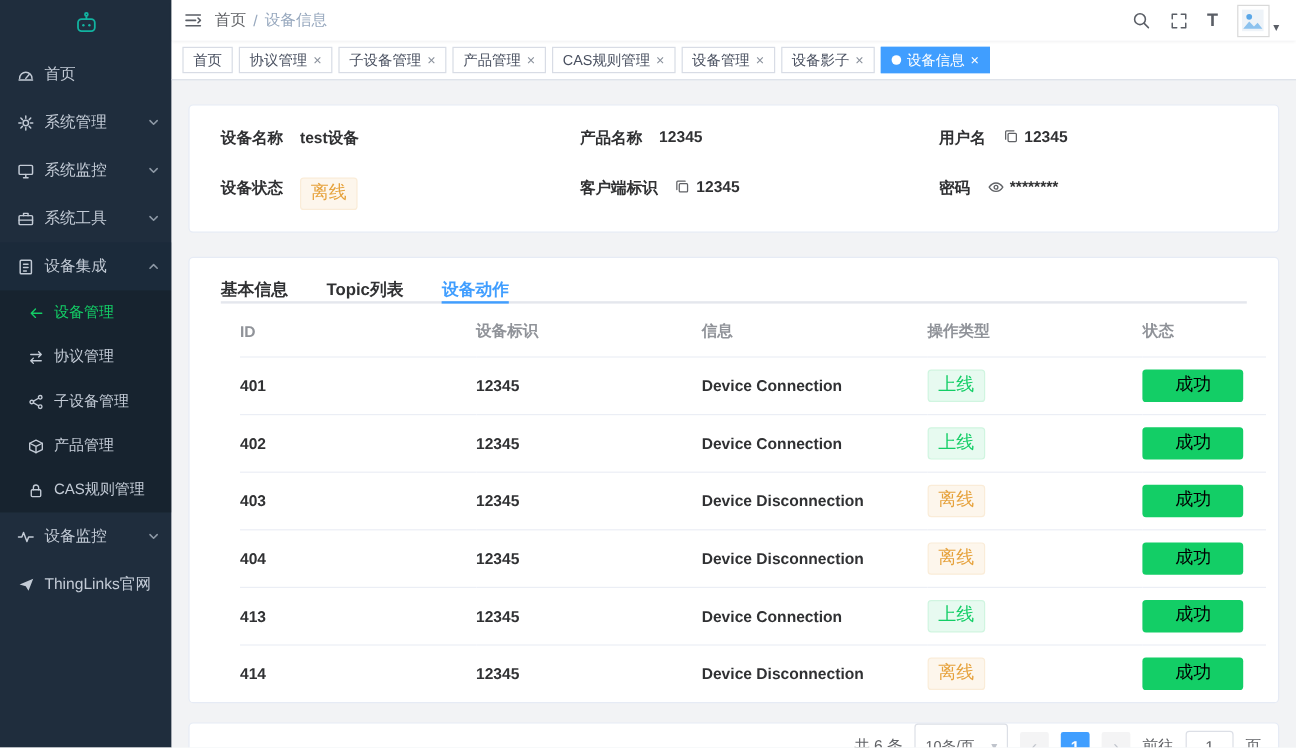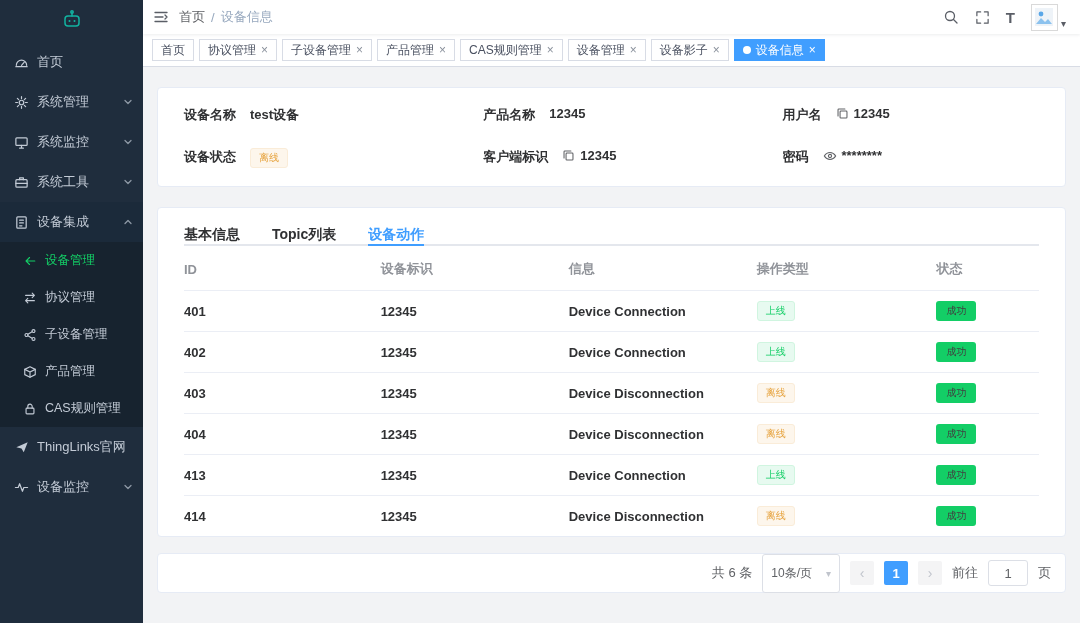--- a/index.html
+++ b/index.html
@@ -47,31 +47,31 @@
   .content { flex:1; padding:20px 14px; overflow:hidden; background:#f2f3f5; }
   .card { background:#fff; border:1px solid #e6ebf5; border-radius:4px; }
 
   .info-card { padding:18px 26px; margin-bottom:20px; }
   .info-grid { display:grid; grid-template-columns:1.05fr 1.05fr 0.9fr; row-gap:24px; }
   .field { display:flex; align-items:flex-start; gap:14px; }
   .flabel { font-weight:bold; color:#303133; }
   .fvalue { font-weight:bold; color:#303133; display:inline-flex; align-items:center; gap:5px; }
   .mini-icon { display:inline-flex; color:#606266; cursor:pointer; }
 
-  .badge { display:inline-block; font-size:10px; font-weight:normal; padding:2px 8px; border-radius:3px; line-height:1.4; }
+  .badge { display:inline-block; font-size:15px; font-weight:normal; padding:2px 8px; border-radius:3px; line-height:1.4;font-family:Liberation Mono, monospace; }
   .badge-warning { background:#fdf6ec; color:#e6a23c; border:1px solid #faecd8; }
   .badge-success-light { background:#e7faf0; color:#13ce66; border:1px solid #d0f5e0; }
-  .badge-success-solid { background:#13ce66; color:#404040; padding:3px 10px; }
+  .badge-success-solid { background:#13ce66; color:#000000; padding:3px 27px; }
 
   .tab-card { padding:18px 26px 0; }
   .tabs { display:flex; gap:32px; border-bottom:2px solid #e4e7ed; }
   .tab { font-size:14px; font-weight:bold; color:#303133; cursor:pointer; }
   .tab.active { color:#409eff; border-bottom:2px solid #409eff; margin-bottom:-2px; }
 
-  table.data { width:100%; border-collapse:collapse; }
+  table.data { width:100%; border-collapse:collapse;margin-left:16px; }
   table.data th { text-align:left; font-size:13px; color:#909399; font-weight:bold; padding:14px 0 12px; border-bottom:1px solid #ebeef5; }
   table.data td { font-size:13px; color:#303133; font-weight:bold; padding:10px 0; border-bottom:1px solid #ebeef5; }
   table.data tr:last-child td { border-bottom:none; }
   .col-id { width:23%; } .col-dev { width:22%; } .col-msg { width:22%; } .col-op { width:21%; } .col-st { width:12%; }
 
   .pager-card { margin-top:16px; height:40px; display:flex; align-items:center; justify-content:flex-end; gap:10px; padding:0 14px; color:#606266; font-size:13px; }
   .page-size-select { height:39px; border:1px solid #dcdfe6; border-radius:3px; display:inline-flex; align-items:center; gap:14px; padding:0 8px; color:#606266; font-size:12px; cursor:pointer; background:#fff; }
   .page-size-select .caret { margin-top:0; color:#c0c4cc; }
   .pg-btn { width:24px; height:24px; border-radius:2px; background:#f4f4f5; color:#c0c4cc; display:inline-flex; align-items:center; justify-content:center; font-size:14px; cursor:pointer; border:none; }
   .pg-num { width:24px; height:24px; border-radius:2px; background:#409eff; color:#fff; display:inline-flex; align-items:center; justify-content:center; font-size:13px; font-weight:bold; cursor:pointer; }
@@ -210,39 +210,39 @@
                 <rect x="3.5" y="7" width="9" height="6.5" rx="1"></rect>
                 <path d="M5.5 7V5a2.5 2.5 0 0 1 5 0v2"></path>
               </svg>
           </span>
           <span>CAS规则管理</span>
         </div>
       </div>
 
       <div class="menu-item">
         <span class="mi-icon">
-          <svg class="icn-fill" width="14" height="14" viewBox="0 0 16 16">
-              <path d="M1.5 8.2 14.5 2.5 10 14l-2.6-4.2L1.5 8.2z"></path>
-            </svg>
-        </span>
-        <span>ThingLinks官网</span>
-      </div>
-
-      <div class="menu-item">
-        <span class="mi-icon">
           <svg class="icn" width="15" height="15" viewBox="0 0 16 16">
               <path d="M1.5 8h3L6 4l3 8 1.5-4h4"></path>
             </svg>
         </span>
         <span>设备监控</span>
         <span class="chev">
           <svg class="icn" width="10" height="10" viewBox="0 0 10 10">
               <path d="M2 3.5 5 6.5 8 3.5"></path>
             </svg>
         </span>
+      </div>
+
+      <div class="menu-item">
+        <span class="mi-icon">
+          <svg class="icn-fill" width="14" height="14" viewBox="0 0 16 16">
+              <path d="M1.5 8.2 14.5 2.5 10 14l-2.6-4.2L1.5 8.2z"></path>
+            </svg>
+        </span>
+        <span>ThingLinks官网</span>
       </div>
 
     </nav>
   </aside>
 
   <div class="main">
 
     <header class="navbar">
       <span class="fold-btn">
         <svg class="icn" width="16" height="16" viewBox="0 0 16 16" style="stroke:#5a5e66">

